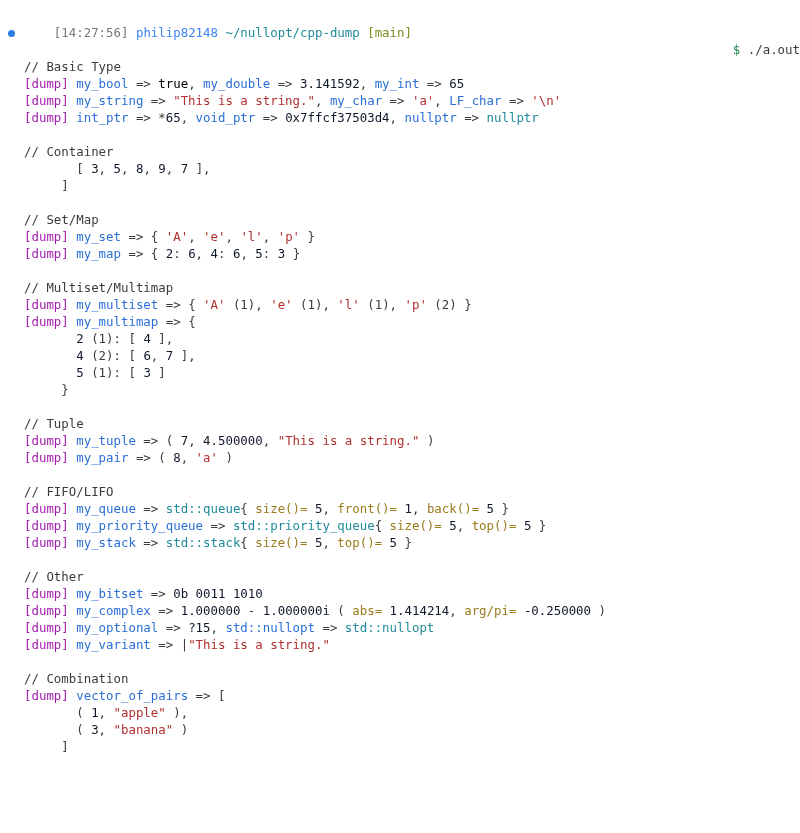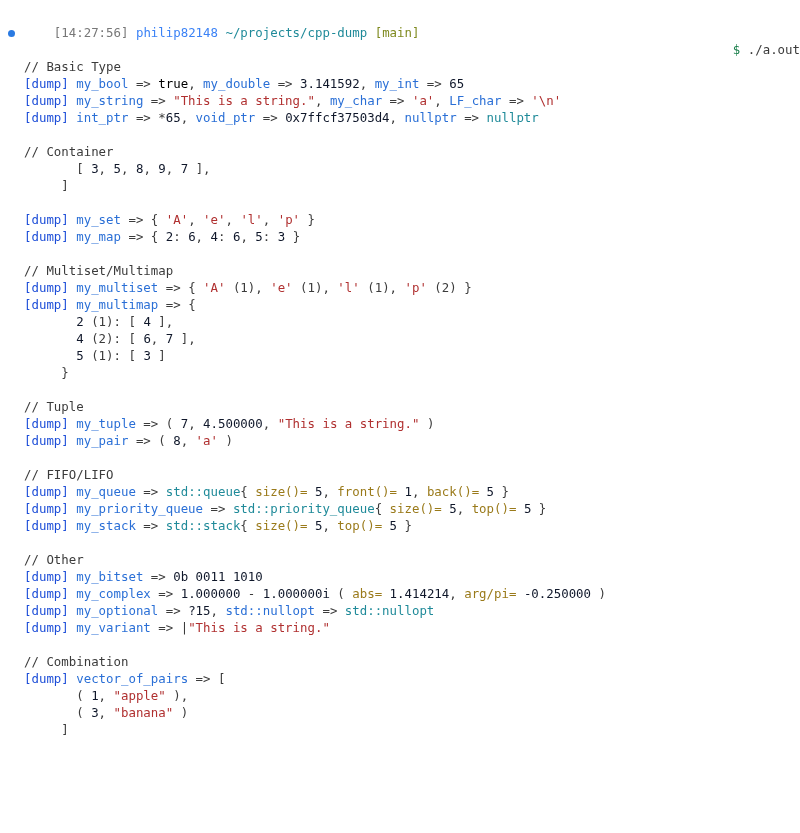--- a/index.html
+++ b/index.html
@@ -42,59 +42,60 @@
     left: 8px;
     top: 6px;
     width: 7px;
     height: 7px;
     border-radius: 50%;
     background: #2a7ae2;
     display: block;
   }
   
   .c-default  { color: #3b3b3b; }
-  .c-gray     { color: #1d4ed8; }
+  .c-gray     { color: #a21caf; }
   .c-comment  { color: #3b3b3b; }
   .c-ident    { color: #2a6fd6; }
   .c-blue     { color: #000000; }
   .c-number   { color: #0f172a; text-align: center; }
   .c-string   { color: #b03030; }
   .c-char     { color: #b03030; }
   .c-type     { color: #1f8a99; }
   .c-cyan     { color: #1f8a99; }
   .c-member   { color: #9a7a1a; }
   .c-olive    { color: #7f8a1f; }
   .c-prompt   { color: #1a7f4b; }
   .c-time     { color: #777777; }
   .c-user     { color: #3b82f6; }
 </style>
 </head>
 <body>
 
 <div id="terminal">
 
   <div class="line">
-    <span class="c-time">[14:27:56]</span><span class="c-default"> </span><span class="c-user">philip82148</span><span class="c-default"> </span><span class="c-cyan">~/projects/cpp-dump</span><span class="c-default"> </span><span class="c-olive">[main]</span>
+    <span class="c-time">[14:27:56]</span><span class="c-default"> </span><span class="c-user">philip82148</span><span class="c-default"> </span><span class="c-cyan">~/nullopt/cpp-dump</span><span class="c-default"> </span><span class="c-olive">[main]</span>
   </div>
 
   <div class="line prompt-cmd">
     <span class="bullet"></span><span class="c-prompt">$</span><span class="c-default"> </span><span class="c-default">./a.out</span>
   </div>
 
   <div id="output-lines">
       <div class="line blank">&nbsp;</div>
       <div class="line"><span class="c-comment">// Basic Type</span></div>
       <div class="line"><span class="c-gray">[dump] </span><span class="c-ident">my_bool</span><span class="c-default"> =&gt; </span><span class="c-blue">true</span><span class="c-default">, </span><span class="c-ident">my_double</span><span class="c-default"> =&gt; </span><span class="c-number">3.141592</span><span class="c-default">, </span><span class="c-ident">my_int</span><span class="c-default"> =&gt; </span><span class="c-number">65</span></div>
       <div class="line"><span class="c-gray">[dump] </span><span class="c-ident">my_string</span><span class="c-default"> =&gt; </span><span class="c-string">"This is a string."</span><span class="c-default">, </span><span class="c-ident">my_char</span><span class="c-default"> =&gt; </span><span class="c-char">'a'</span><span class="c-default">, </span><span class="c-ident">LF_char</span><span class="c-default"> =&gt; </span><span class="c-char">'\n'</span></div>
       <div class="line"><span class="c-gray">[dump] </span><span class="c-ident">int_ptr</span><span class="c-default"> =&gt; </span><span class="c-default">*</span><span class="c-number">65</span><span class="c-default">, </span><span class="c-ident">void_ptr</span><span class="c-default"> =&gt; </span><span class="c-number">0x7ffcf37503d4</span><span class="c-default">, </span><span class="c-ident">nullptr</span><span class="c-default"> =&gt; </span><span class="c-type">nullptr</span></div>
       <div class="line blank">&nbsp;</div>
       <div class="line"><span class="c-comment">// Container</span></div>
       <div class="line"><span class="c-default">       [ </span><span class="c-number">3</span><span class="c-default">, </span><span class="c-number">5</span><span class="c-default">, </span><span class="c-number">8</span><span class="c-default">, </span><span class="c-number">9</span><span class="c-default">, </span><span class="c-number">7</span><span class="c-default"> ],</span></div>
       <div class="line"><span class="c-default">     ]</span></div>
       <div class="line blank">&nbsp;</div>
+      <div class="line"><span class="c-comment">// Set/Map</span></div>
       <div class="line"><span class="c-gray">[dump] </span><span class="c-ident">my_set</span><span class="c-default"> =&gt; </span><span class="c-default">{ </span><span class="c-char">'A'</span><span class="c-default">, </span><span class="c-char">'e'</span><span class="c-default">, </span><span class="c-char">'l'</span><span class="c-default">, </span><span class="c-char">'p'</span><span class="c-default"> }</span></div>
       <div class="line"><span class="c-gray">[dump] </span><span class="c-ident">my_map</span><span class="c-default"> =&gt; </span><span class="c-default">{ </span><span class="c-number">2</span><span class="c-default">: </span><span class="c-number">6</span><span class="c-default">, </span><span class="c-number">4</span><span class="c-default">: </span><span class="c-number">6</span><span class="c-default">, </span><span class="c-number">5</span><span class="c-default">: </span><span class="c-number">3</span><span class="c-default"> }</span></div>
       <div class="line blank">&nbsp;</div>
       <div class="line"><span class="c-comment">// Multiset/Multimap</span></div>
       <div class="line"><span class="c-gray">[dump] </span><span class="c-ident">my_multiset</span><span class="c-default"> =&gt; </span><span class="c-default">{ </span><span class="c-char">'A'</span><span class="c-default"> (1), </span><span class="c-char">'e'</span><span class="c-default"> (1), </span><span class="c-char">'l'</span><span class="c-default"> (1), </span><span class="c-char">'p'</span><span class="c-default"> (2) }</span></div>
       <div class="line"><span class="c-gray">[dump] </span><span class="c-ident">my_multimap</span><span class="c-default"> =&gt; </span><span class="c-default">{</span></div>
       <div class="line"><span class="c-default">       </span><span class="c-number">2</span><span class="c-default"> (1): [ </span><span class="c-number">4</span><span class="c-default"> ],</span></div>
       <div class="line"><span class="c-default">       </span><span class="c-number">4</span><span class="c-default"> (2): [ </span><span class="c-number">6</span><span class="c-default">, </span><span class="c-number">7</span><span class="c-default"> ],</span></div>
       <div class="line"><span class="c-default">       </span><span class="c-number">5</span><span class="c-default"> (1): [ </span><span class="c-number">3</span><span class="c-default"> ]</span></div>
       <div class="line"><span class="c-default">     }</span></div>

